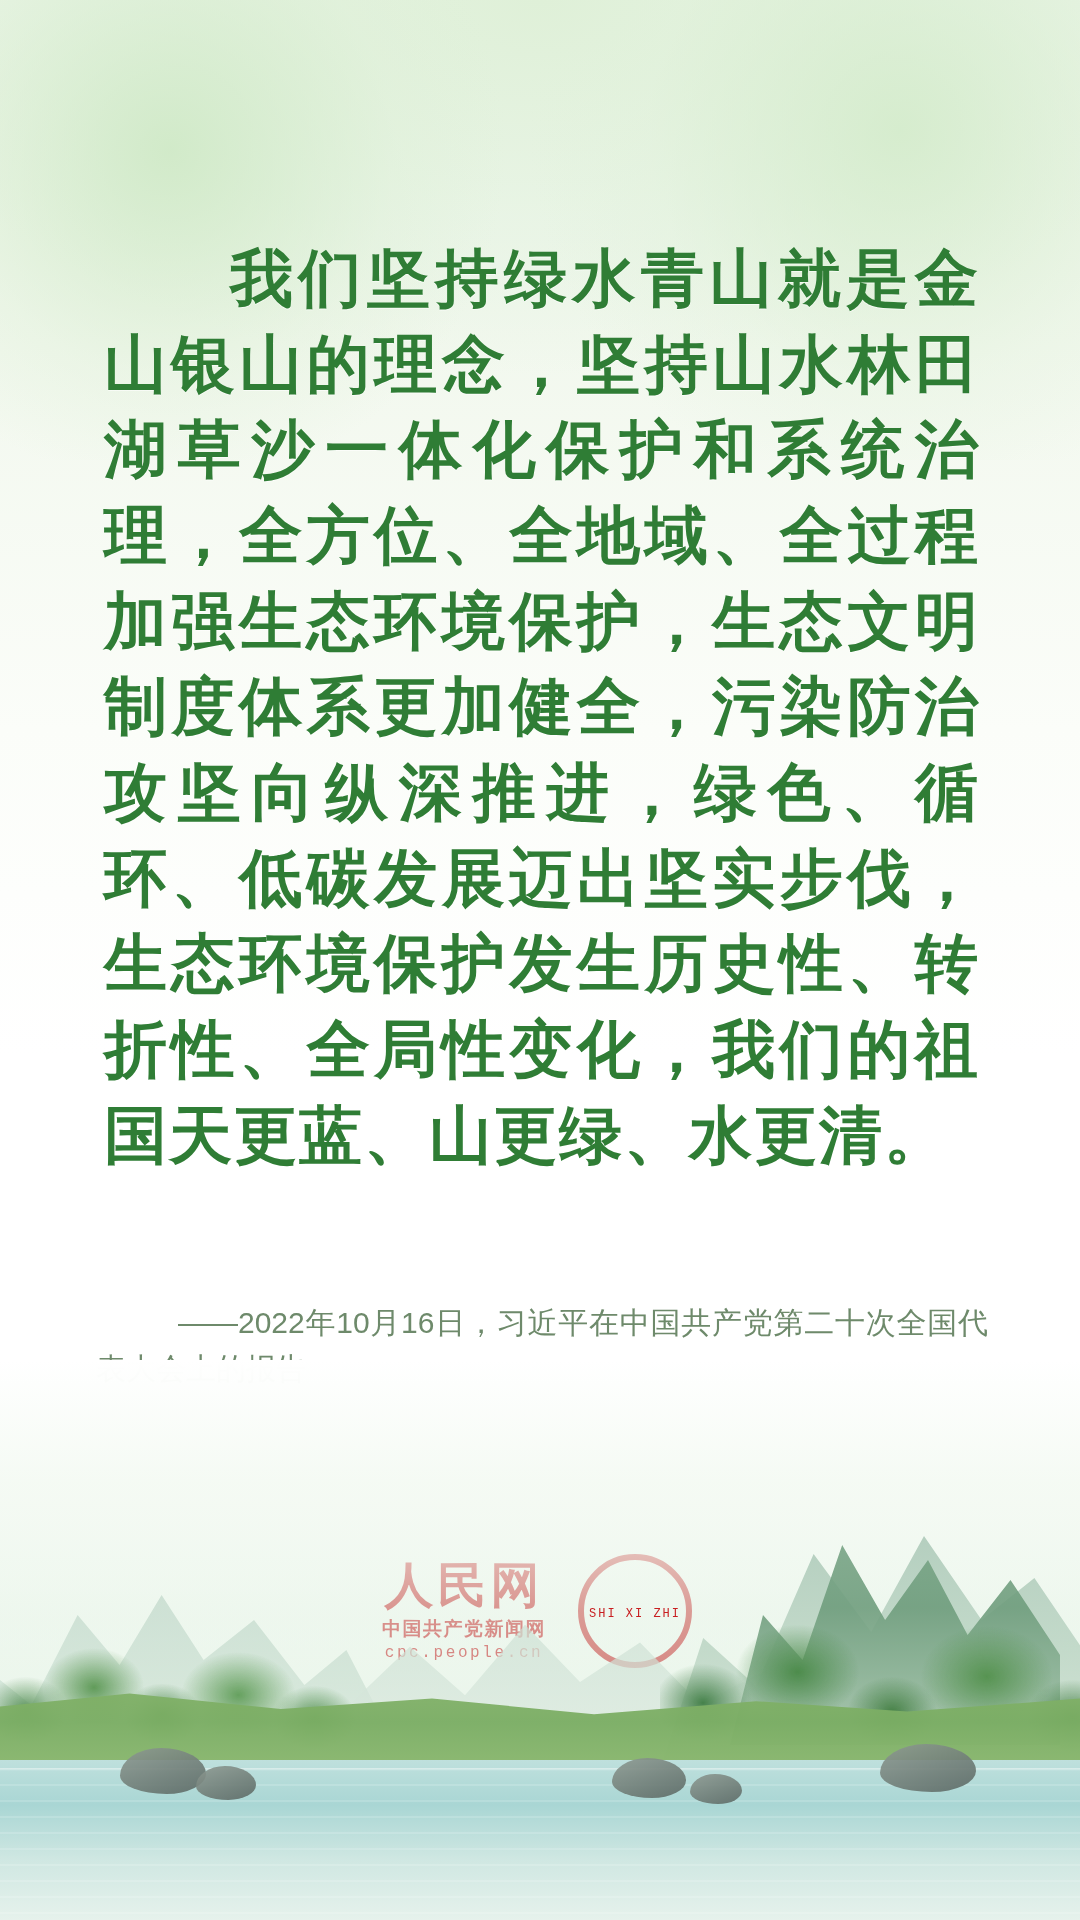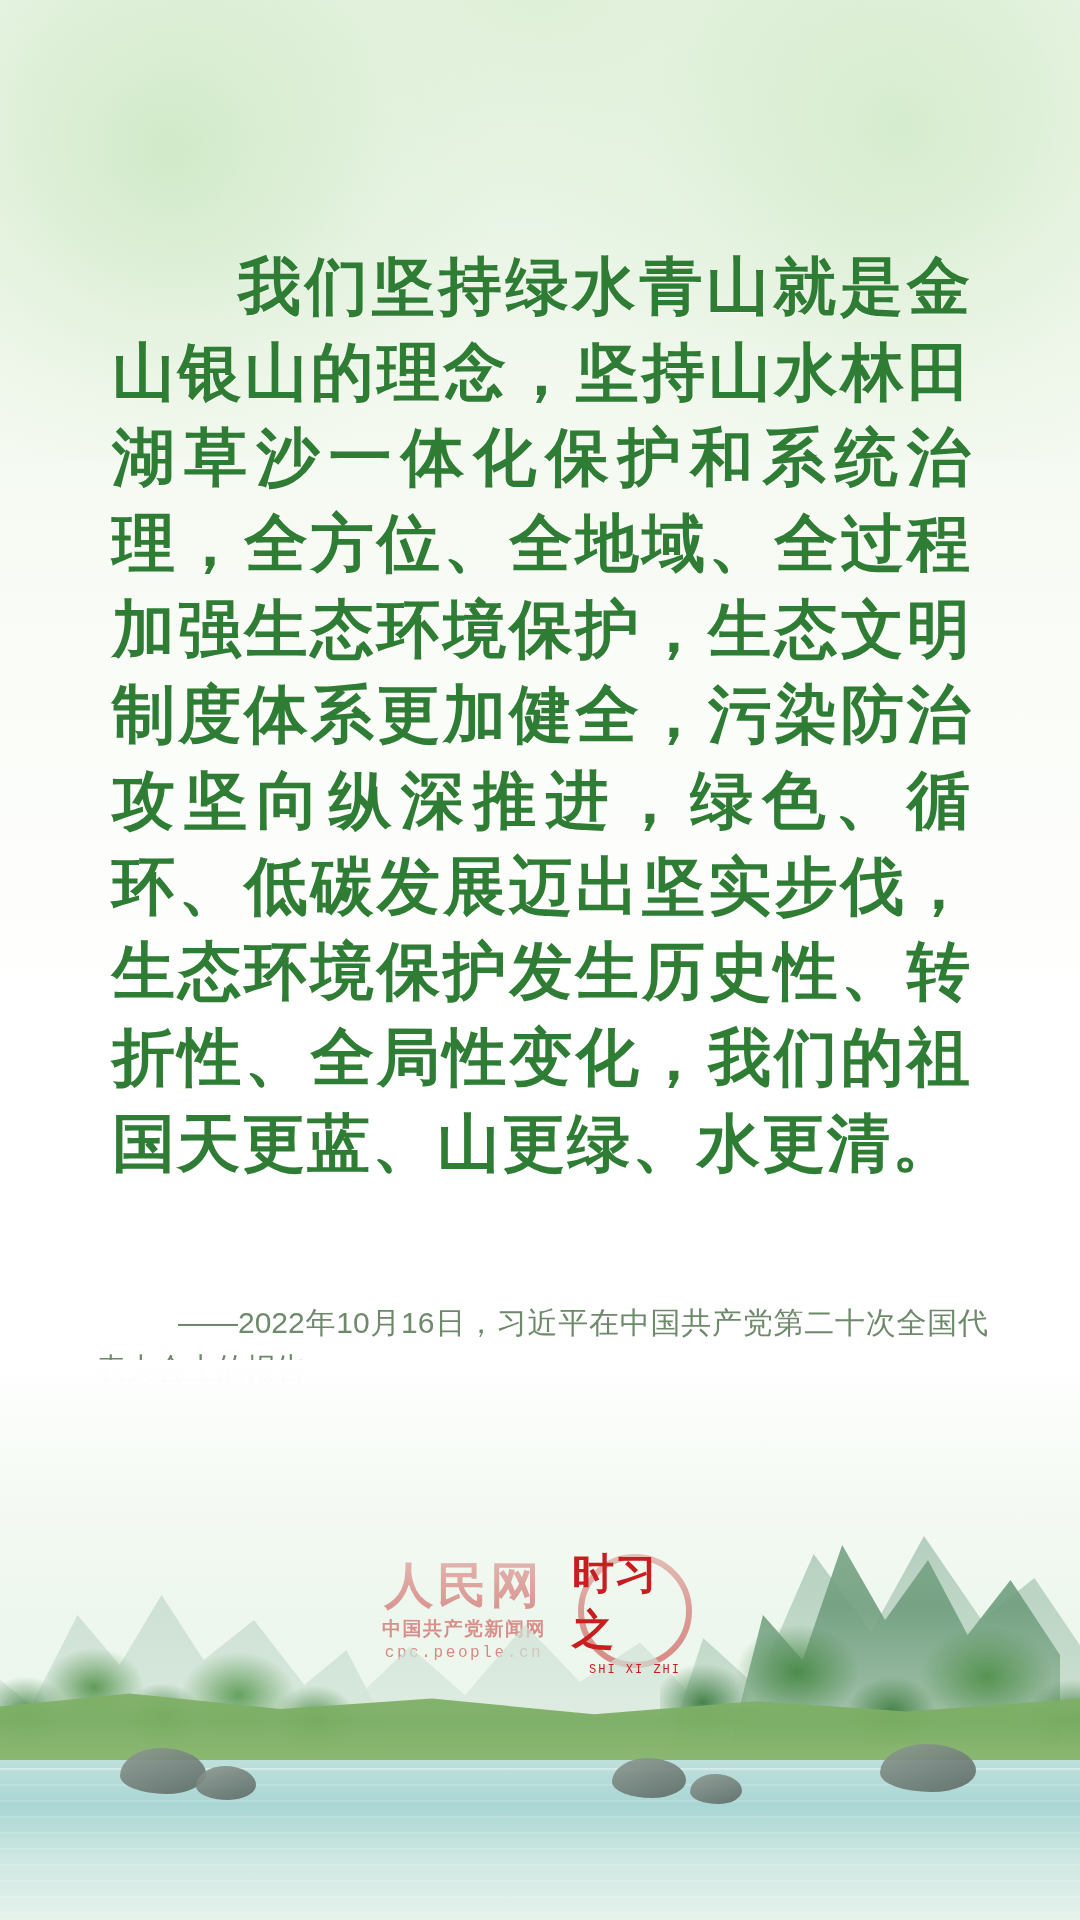--- a/index.html
+++ b/index.html
@@ -54,21 +54,21 @@
   .quote-text {
     font-family: "Liberation Sans", "DejaVu Sans", sans-serif;
     font-size: 63px;
     line-height: 1.36;
     letter-spacing: 2px;
     font-weight: 700;
     color: #2f7d35;
     text-align: justify;
     text-align-last: left;
     text-indent: 126px;
-    margin: 16px;
+    margin: 8px;
     text-shadow: 0 1px 0 rgba(255,255,255,0.6);
   }
 
   .attribution {
     position: absolute;
     left: 96px;
     top: 1300px;
     width: 892px;
     font-size: 30px;
     line-height: 1.52;
@@ -319,21 +319,20 @@
   <div class="logo-row">
 
     <div class="people-logo">
       <div class="pl-main">人民网</div>
       <div class="pl-sub">中国共产党新闻网</div>
       <div class="pl-url">cpc.people.cn</div>
     </div>
 
     <div class="seal">
       <div class="seal-ring"></div>
-      <div class="seal-main">时习之</div>
       <div class="seal-sub">SHI XI ZHI</div>
     </div>
 
   </div>
 
   <div class="scene">
     <div class="sky-haze"></div>
     <div class="mtn far-left"></div>
     <div class="mtn far-mid"></div>
     <div class="mtn far-right"></div>

